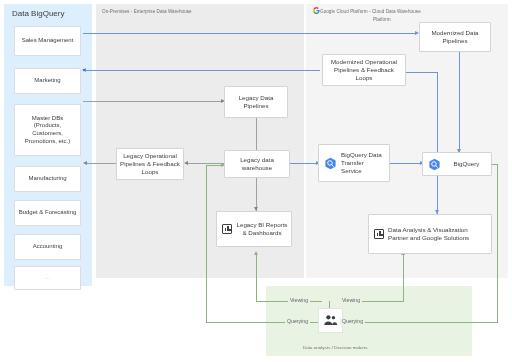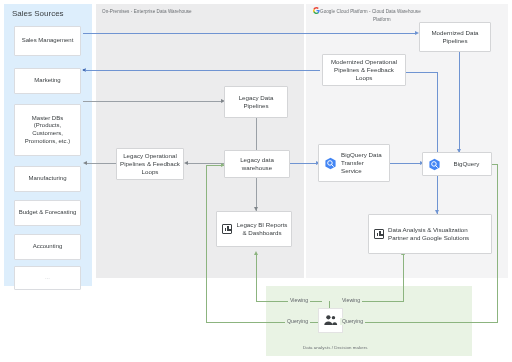--- a/index.html
+++ b/index.html
@@ -95,21 +95,21 @@
   <div class="zone-label" id="gcp-label2">Platform</div>
   <div class="zone-label" id="analysts-label">Data analysts / Decision makers</div>
 
   <svg id="g-logo" viewBox="0 0 24 24">
     <path fill="#4285F4" d="M23 12.3c0-.8-.1-1.6-.2-2.3H12v4.5h6.2c-.3 1.4-1.1 2.6-2.3 3.4v2.8h3.7C21.8 18.6 23 15.7 23 12.3z"></path>
     <path fill="#34A853" d="M12 24c3.1 0 5.7-1 7.6-2.8l-3.7-2.8c-1 .7-2.3 1.1-3.9 1.1-3 0-5.6-2-6.5-4.8H1.6v3C3.5 21.4 7.4 24 12 24z"></path>
     <path fill="#FBBC05" d="M5.5 14.7c-.2-.7-.4-1.4-.4-2.2s.1-1.5.4-2.2v-3H1.6C.8 8.9.3 10.6.3 12.5s.5 3.6 1.3 5.2l3.9-3z"></path>
     <path fill="#EA4335" d="M12 4.8c1.7 0 3.2.6 4.4 1.7l3.3-3.3C17.7 1.3 15.1 0 12 0 7.4 0 3.5 2.6 1.6 6.4l3.9 3C6.4 6.7 9 4.8 12 4.8z"></path>
   </svg>
 
-  <div id="datasources-title">Sales Sources</div>
+  <div id="datasources-title">Data BigQuery</div>
 
   <div class="node ds" style="top:26px;height:30px;">
     <span class="txt">Sales Management</span>
   </div>
   <div class="node ds" style="top:68px;height:26px;">
     <span class="txt">Marketing</span>
   </div>
   <div class="node ds" style="top:104px;height:52px;">
     <span class="txt">Master DBs (Products, Customers, Promotions, etc.)</span>
   </div>

